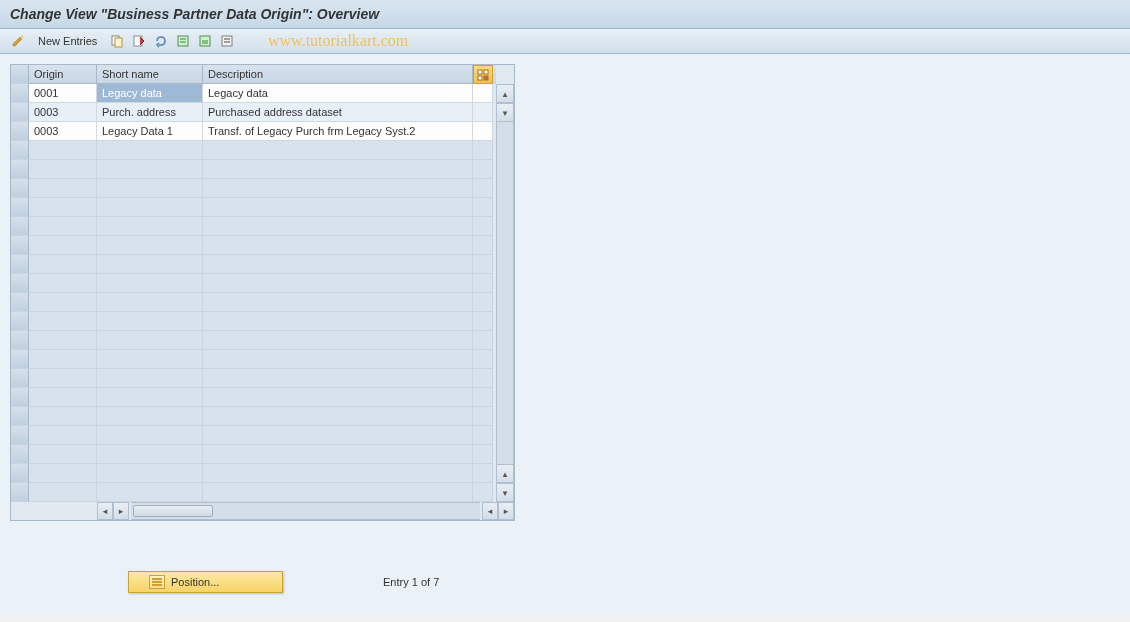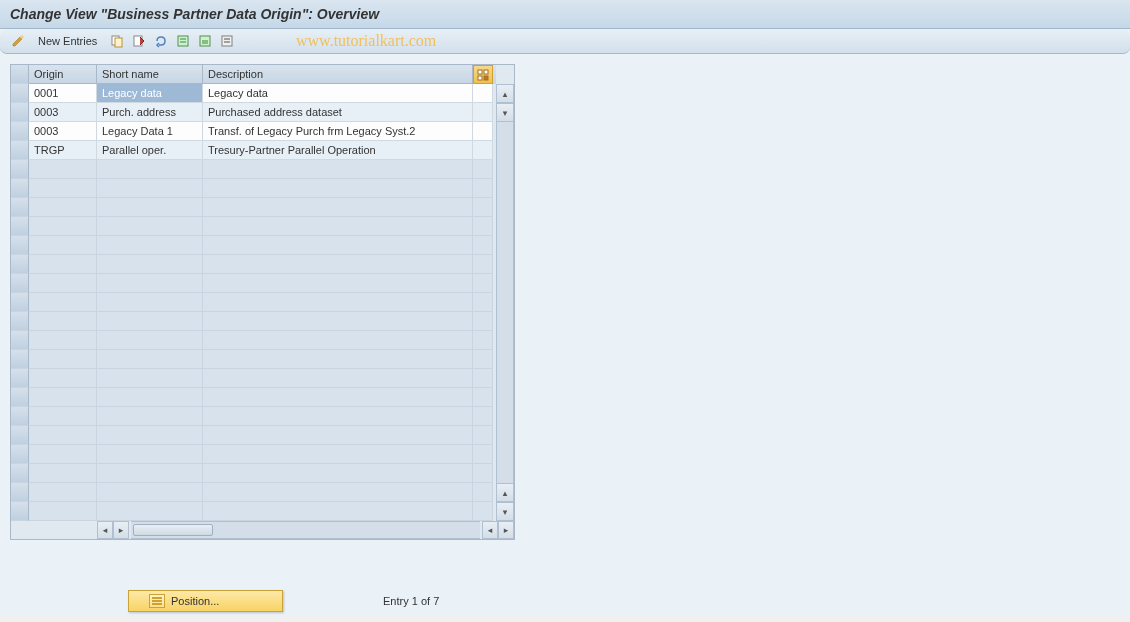--- a/index.html
+++ b/index.html
@@ -27,38 +27,37 @@
       color: #333;
     }
     .toolbar {
       background: linear-gradient(to bottom, #e8eff6, #d2e0ec);
       border-bottom: 1px solid #a0b8cc;
       padding: 4px 10px;
       display: flex;
       align-items: center;
       gap: 6px;
       position: relative;
-      border-radius: 7px;
     }
     .toolbar-icon {
       width: 16px;
       height: 16px;
       display: inline-flex;
       align-items: center;
       justify-content: center;
       cursor: pointer;
     }
     .new-entries-btn {
       padding: 2px 6px;
       cursor: pointer;
       color: #333;
     }
     .watermark {
       position: absolute;
-      left: 296px;
+      left: 268px;
       top: 3px;
       color: #f5b942;
       font-size: 16px;
       font-family: Georgia, serif;
       opacity: 0.85;
     }
     .main-content {
       background: #eaf1f7;
       padding: 10px;
       height: calc(100% - 60px);
@@ -317,27 +316,20 @@
               <div class="cell col-shortname">Purch. address</div>
               <div class="cell col-description">Purchased address dataset</div>
               <div class="cell" style="width:20px;background:#e8f0f7;"></div>
             </div>
             <div class="table-row data-row">
               <div class="row-selector"></div>
               <div class="cell col-origin">0003</div>
               <div class="cell col-shortname">Legacy Data 1</div>
               <div class="cell col-description">Transf. of Legacy Purch frm Legacy Syst.2</div>
               <div class="cell" style="width:20px;background:#fdfdfd;"></div>
-            </div>
-            <div class="table-row data-row alt">
-              <div class="row-selector"></div>
-              <div class="cell col-origin">TRGP</div>
-              <div class="cell col-shortname">Parallel oper.</div>
-              <div class="cell col-description">Tresury-Partner Parallel Operation</div>
-              <div class="cell" style="width:20px;background:#e8f0f7;"></div>
             </div>
             <div class="table-row empty-row">
               <div class="row-selector"></div>
               <div class="cell col-origin"></div>
               <div class="cell col-shortname"></div>
               <div class="cell col-description"></div>
               <div class="cell" style="width:20px;"></div>
             </div>
             <div class="table-row empty-row">
               <div class="row-selector"></div>

